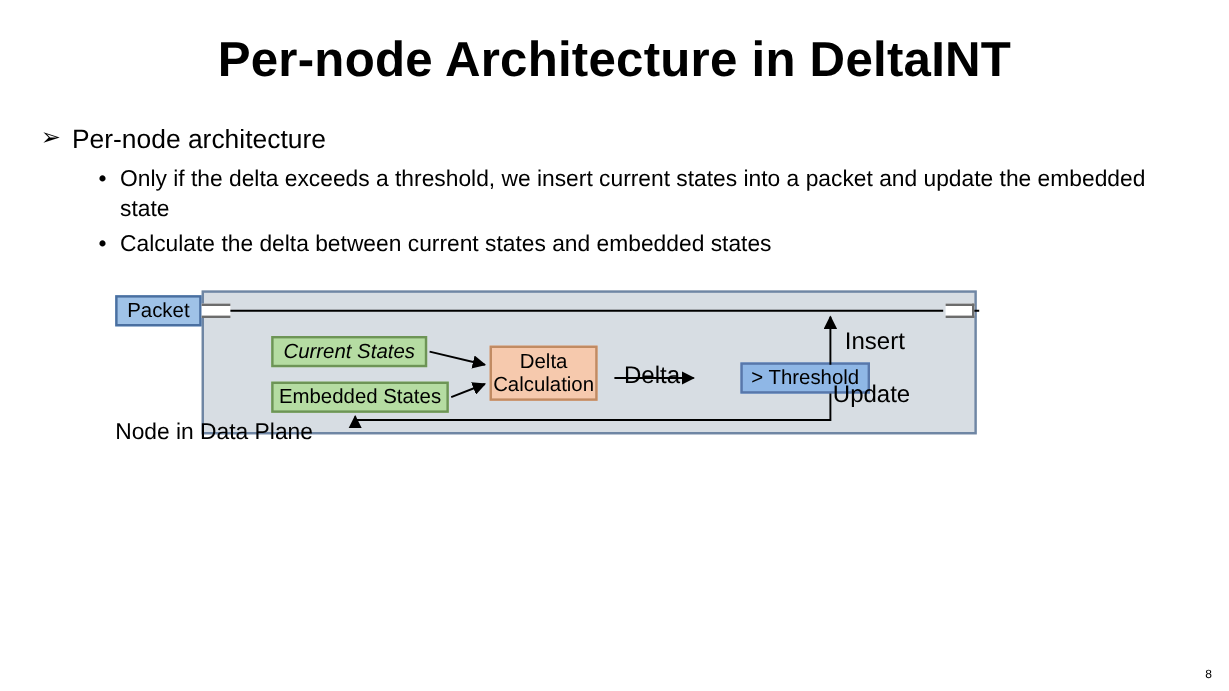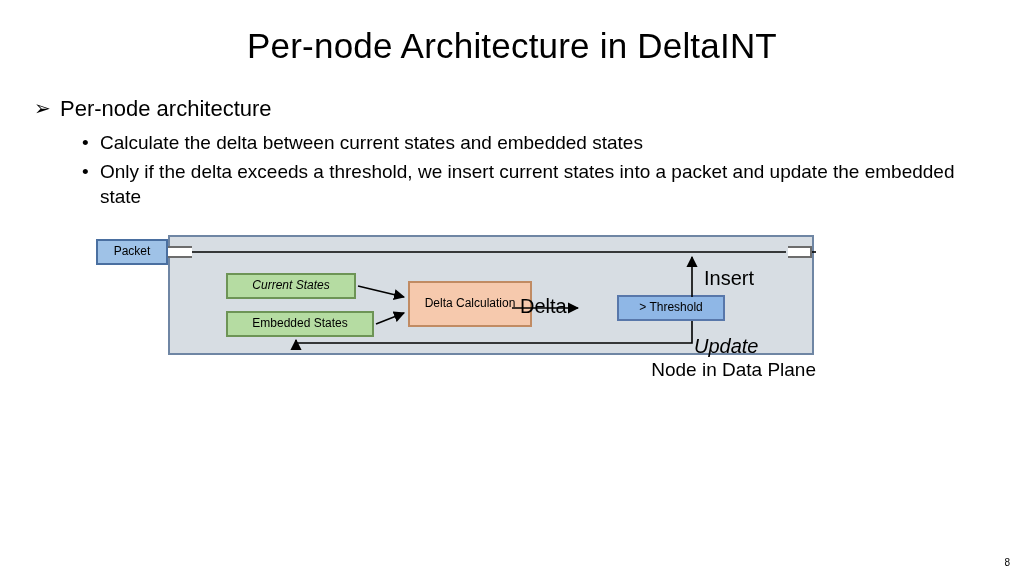--- a/index.html
+++ b/index.html
@@ -1,70 +1,70 @@
 <!DOCTYPE html>
 <html><head>
 <meta charset="utf-8">
 <style>
   * { box-sizing: border-box; margin: 0; padding: 0; }
   html, body { width: 1024px; height: 576px; font-family: Arial, Helvetica, sans-serif; background: #fff; color: #000; }
   .slide { position: relative; width: 1024px; height: 576px; }
 
-  .title { font-size: 35px; font-weight: 400; text-align: center; padding-top: 26px; letter-spacing: 0.2px; }
+  .title { font-size: 41px; font-weight: 700; text-align: center; padding-top: 26px; letter-spacing: 0.2px; }
 
   .body { padding: 28px 62px 0 34px; }
 
   .l1 { font-size: 22px; line-height: 1.35; padding-left: 26px; position: relative; margin-bottom: 6px; }
   .l1::before { content: "➢"; position: absolute; left: 0; top: 1px; font-size: 20px; }
   .l1.italic { font-style: italic; }
 
   .l2 { font-size: 19px; line-height: 1.32; padding-left: 66px; position: relative; margin-bottom: 4px; }
   .l2::before { content: "•"; position: absolute; left: 48px; top: 0; font-size: 19px; }
 
   .diagram-wrap { margin: 22px 0 24px 62px; }
   .diagram-area { position: relative; width: 720px; height: 160px; }
 
   .nodebox { position: absolute; left: 72px; top: 4px; width: 646px; height: 120px;
              background: #d7dde3; border: 2px solid #6f86a4; }
 
-  .caption { position: absolute; left: 0; top: 128px; width: 720px; text-align: right; font-size: 19px; }
+  .caption { position: absolute; left: 0; top: 112px; width: 720px; text-align: left; font-size: 19px; }
 
-  .box { position: absolute; border: 2px solid #797979; font-size: 12px; display: flex; align-items: center; justify-content: center; text-align: center; line-height: 1.12; }
+  .box { position: absolute; border: 2px solid #797979; font-size: 17px; display: flex; align-items: center; justify-content: center; text-align: center; line-height: 1.12; }
   .packet   { left: 0;   top: 8px;  width: 72px;  height: 26px; background: #9fc2e7; border-color: #4a6fa0; }
   .curstates{ left: 130px; top: 42px; width: 130px; height: 26px; background: #b5dca2; border-color: #6d9456; font-style: italic; }
   .embstates{ left: 130px; top: 80px; width: 148px; height: 26px; background: #b5dca2; border-color: #6d9456; text-align: right; }
-  .delta    { left: 312px; top: 50px; width: 124px; height: 46px; background: #f6c9ad; border-color: #c18b63; }
+  .delta    { left: 312px; top: 50px; width: 90px; height: 46px; background: #f6c9ad; border-color: #c18b63; }
   .thresh   { left: 486px; top: 64px; width: 108px; height: 26px; background: #8fb7e6; border-color: #5877aa; margin-left: 35px; }
 
   
   .pipe { position: absolute; height: 12px; background: #fff; border: 2px solid #6c6c6c; border-left: none; border-right: none; }
   .pipe-left  { left: 72px;  top: 15px; width: 24px; }
   .pipe-right { left: 692px; top: 15px; width: 24px; border-right: 2px solid #6c6c6c; }
 
   
   .arrows { position: absolute; left: 0; top: 0; width: 720px; height: 160px; pointer-events: none; }
 
   .lbl { position: absolute; font-size: 20px; }
   .lbl-delta  { left: 424px; top: 64px; }
   .lbl-insert { left: 608px; top: 36px; }
-  .lbl-update { left: 598px; top: 104px; font-style: italic; }
+  .lbl-update { left: 598px; top: 80px; }
 
   .pagenum { position: absolute; right: 14px; bottom: 8px; font-size: 10px; color: #000; }
 </style>
 </head>
 <body>
 
 <div class="slide">
 
   <div class="title">Per-node Architecture in DeltaINT</div>
 
   <div class="body">
     <div class="l1">Per-node architecture</div>
+    <div class="l2">Only if the delta exceeds a threshold, we insert current states into a packet and update the embedded state</div>
     <div class="l2">Calculate the delta between current states and embedded states</div>
-    <div class="l2">Only if the delta exceeds a threshold, we insert current states into a packet and update the embedded state</div>
 
     <div class="diagram-wrap">
       <div class="diagram-area">
 
         <div class="nodebox"></div>
 
         <div class="box packet">Packet</div>
         <div class="pipe pipe-left"></div>
         <div class="pipe pipe-right"></div>
 

